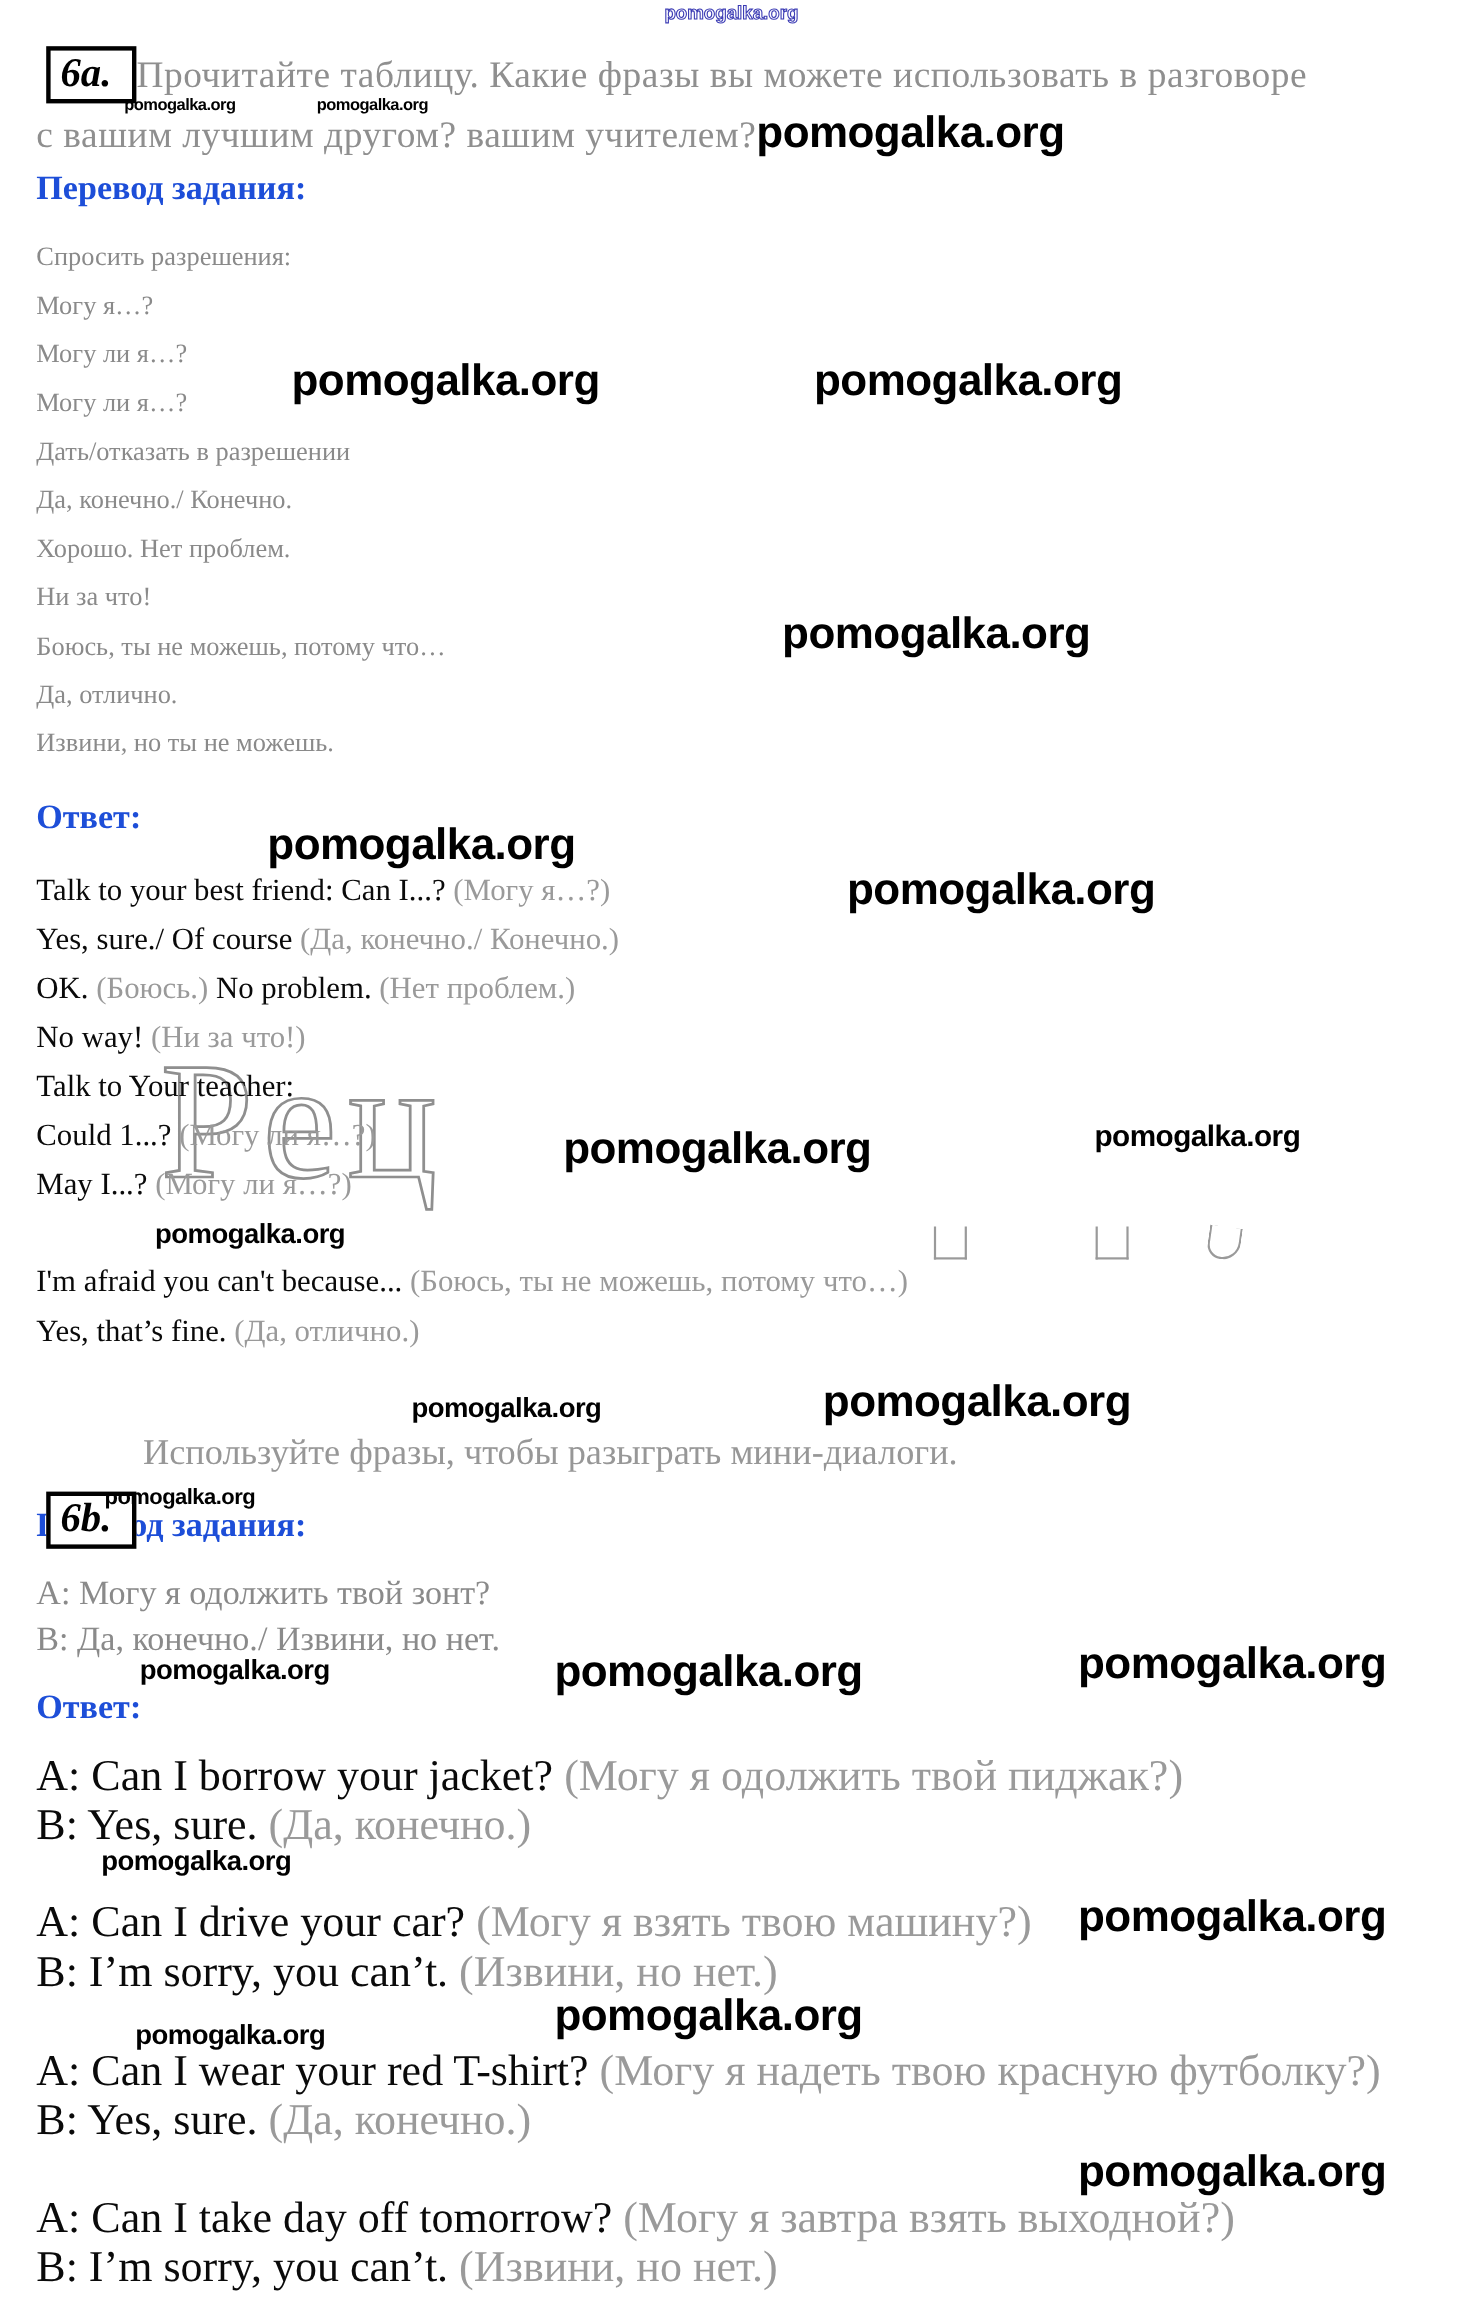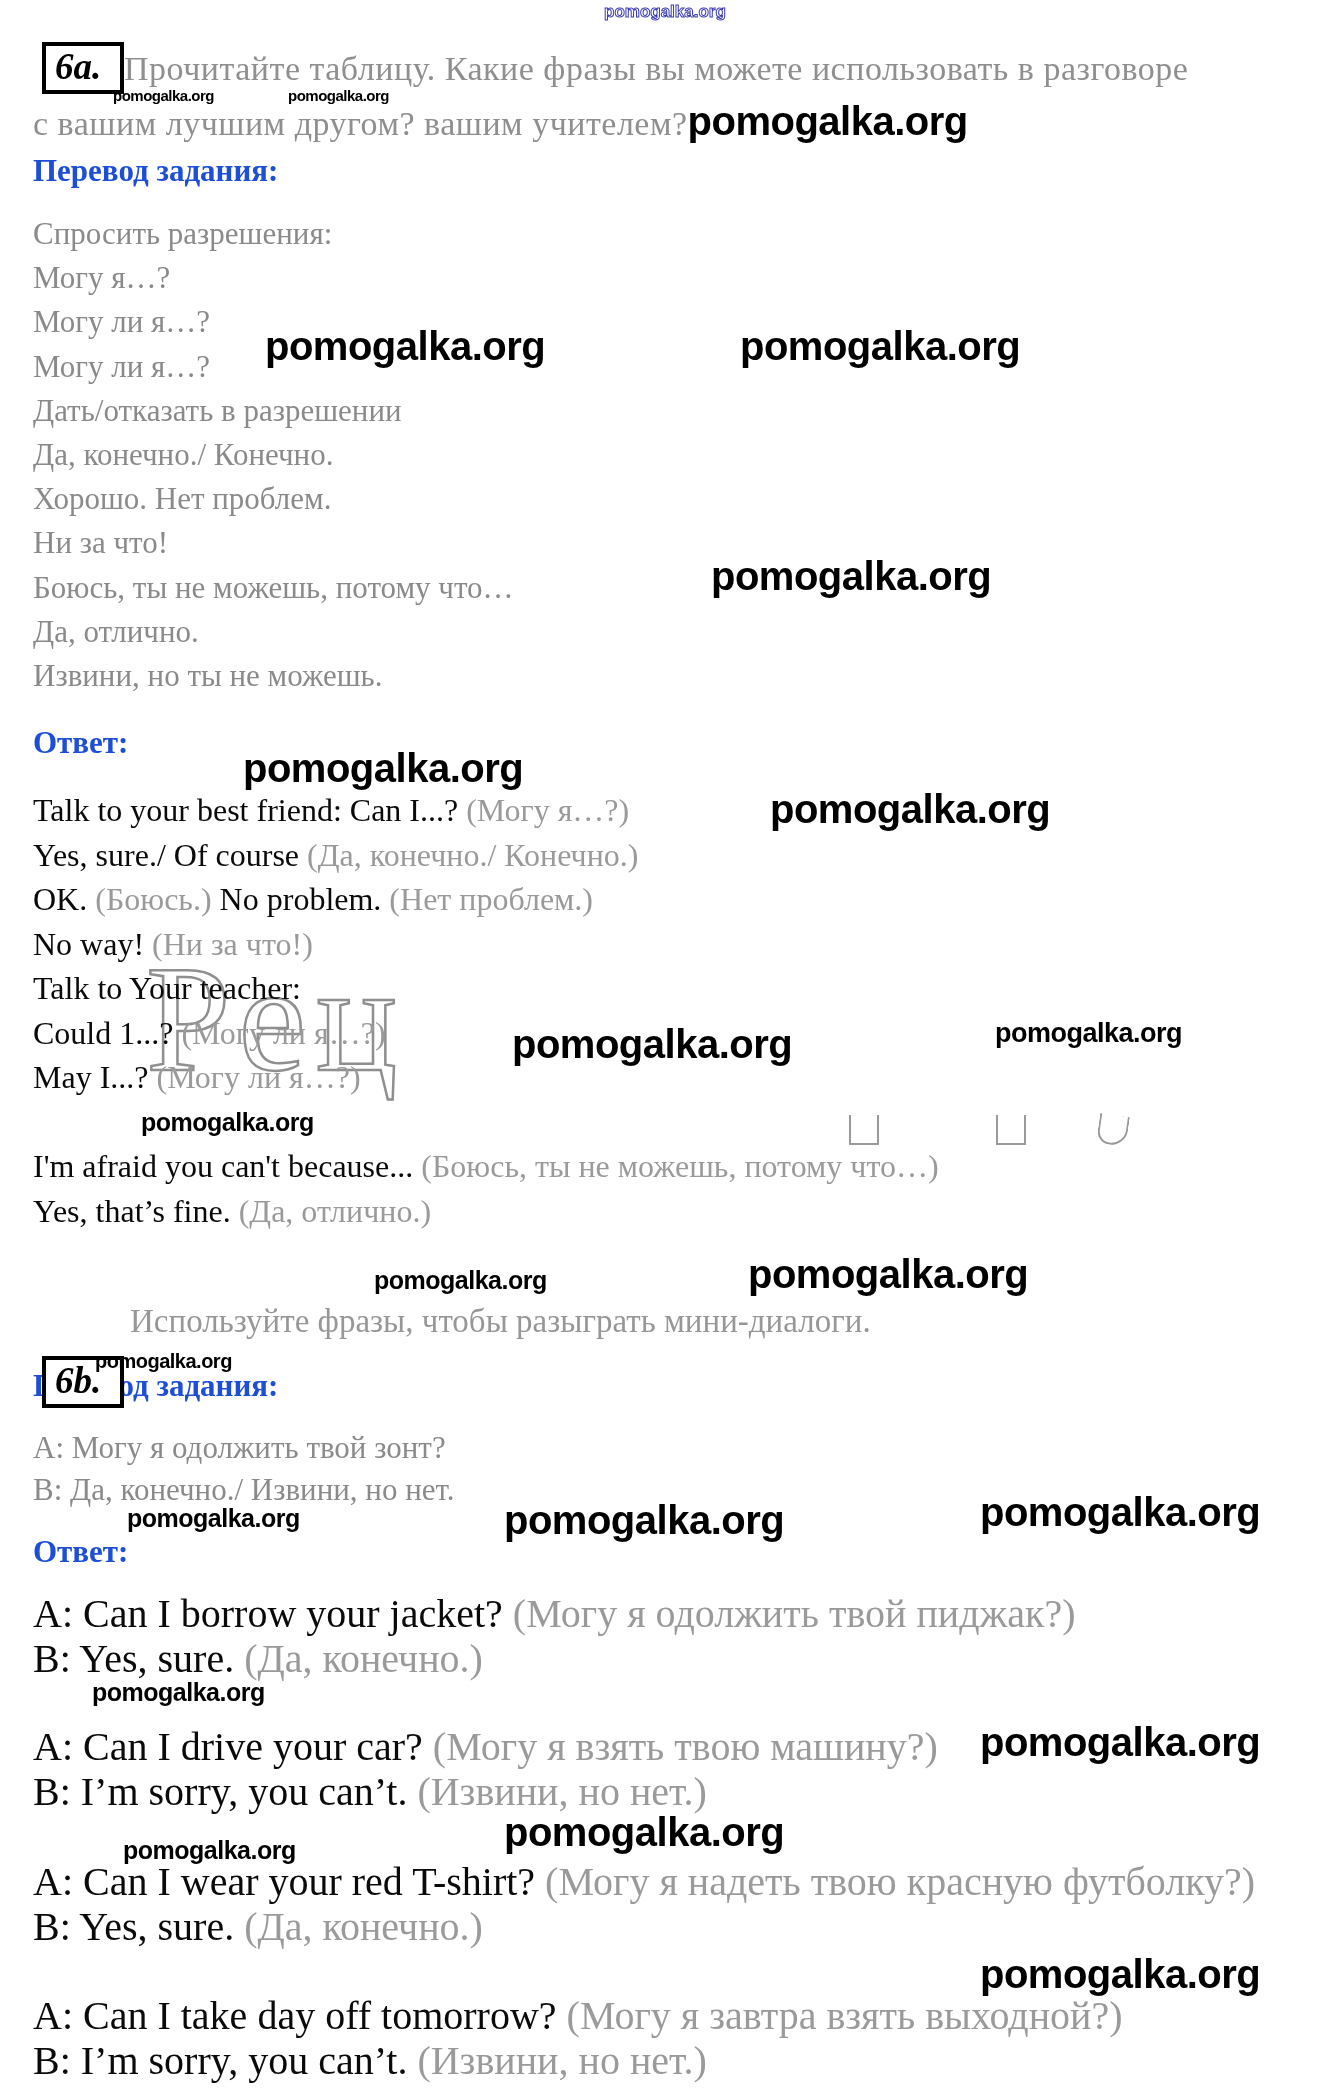--- a/index.html
+++ b/index.html
@@ -12,25 +12,25 @@
         font-weight:bold;font-style:italic;font-size:37px;color:#000;line-height:42px;background:#fff;}
 
   
   .gray-task{font-size:34px;color:#8f8f8f;white-space:nowrap;letter-spacing:0.5px;}
   .gray-task-b{font-size:33px;color:#979797;white-space:nowrap;}
 
   
   .h-bold{font-weight:bold;font-size:31px;color:#1d4ed8;white-space:nowrap;}
 
   
-  .gblock div{font-size:31px;color:#8a8a8a;line-height:44.2px;white-space:nowrap;}
+  .gblock div{font-size:24px;color:#8a8a8a;line-height:44.2px;white-space:nowrap;}
   .gblock2 div{font-size:31px;color:#8a8a8a;line-height:42px;white-space:nowrap;}
 
   
-  .tlines div{font-size:32px;line-height:44.5px;white-space:nowrap;}
+  .tlines div{font-size:28px;line-height:44.5px;white-space:nowrap;}
   .tlines-d div{font-size:40px;line-height:45px;white-space:nowrap;}
   .s-b{color:#0a0a0a;}
   .s-g{color:#9a9a9a;}
 
   
   .wm{font-family:"Liberation Sans",sans-serif;font-weight:700;color:#000;
       white-space:nowrap;letter-spacing:-0.5px;}
   .wm-lg{font-size:40px;}
   .wm-md{font-size:27px;}
   .wm-sm{font-size:25px;font-weight:600;}

